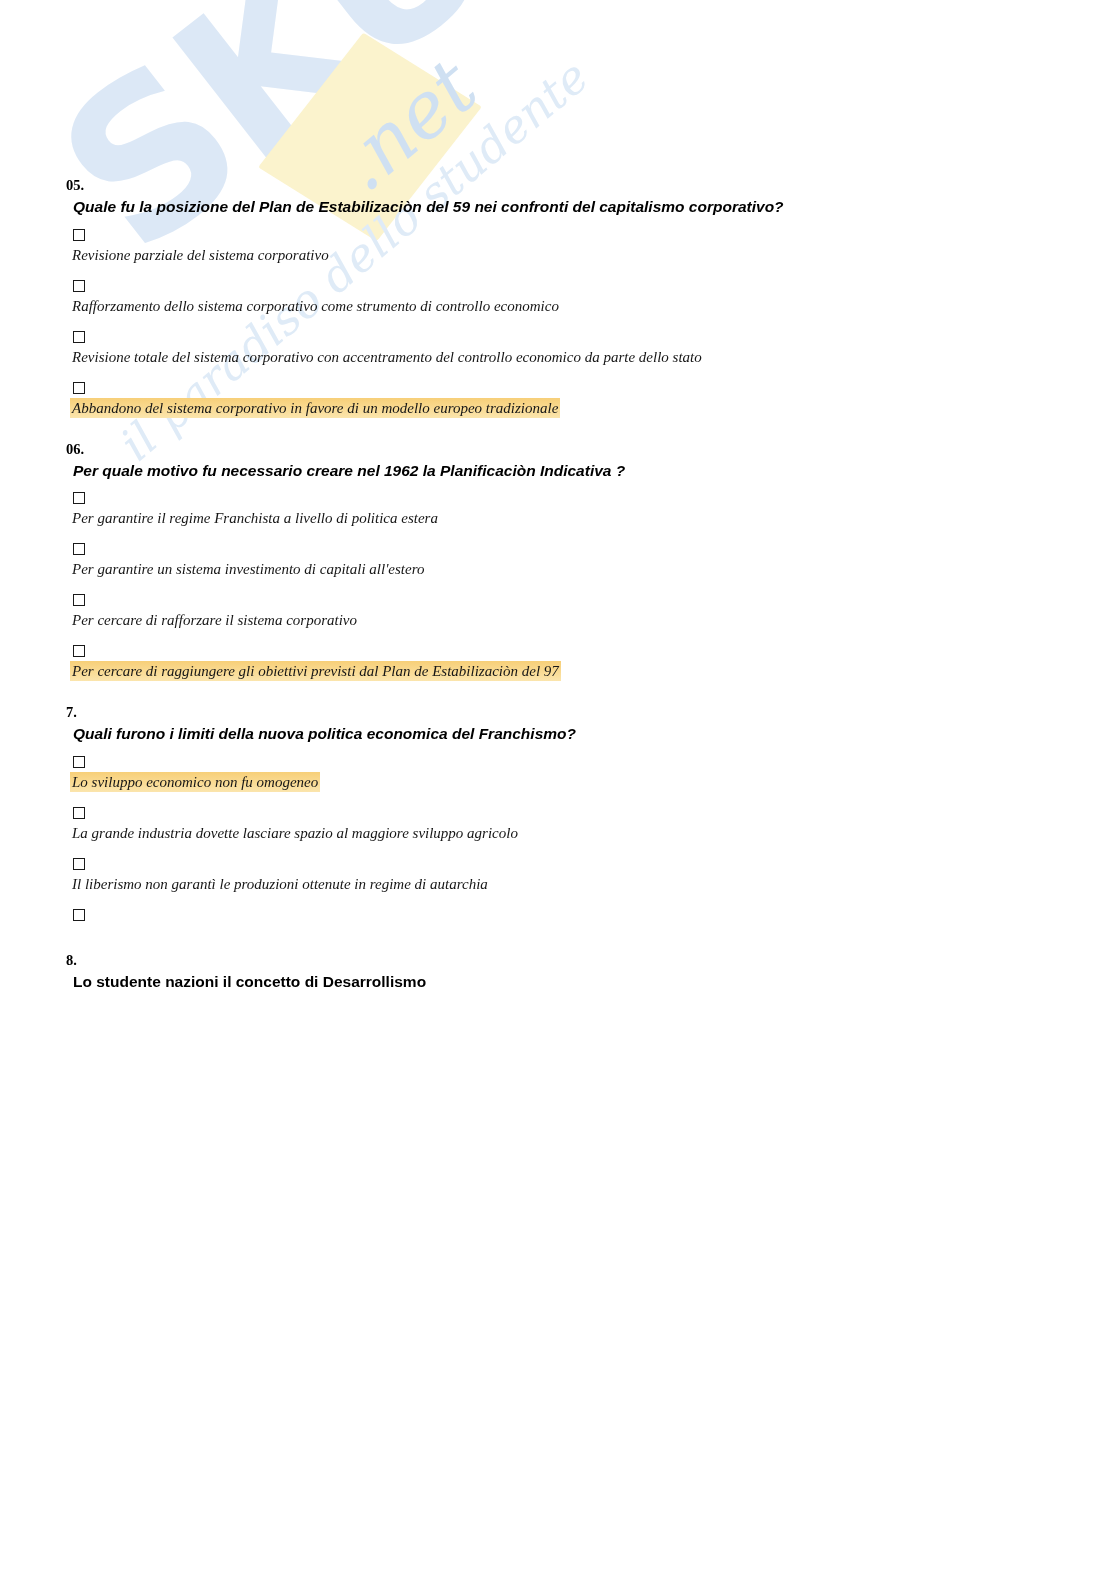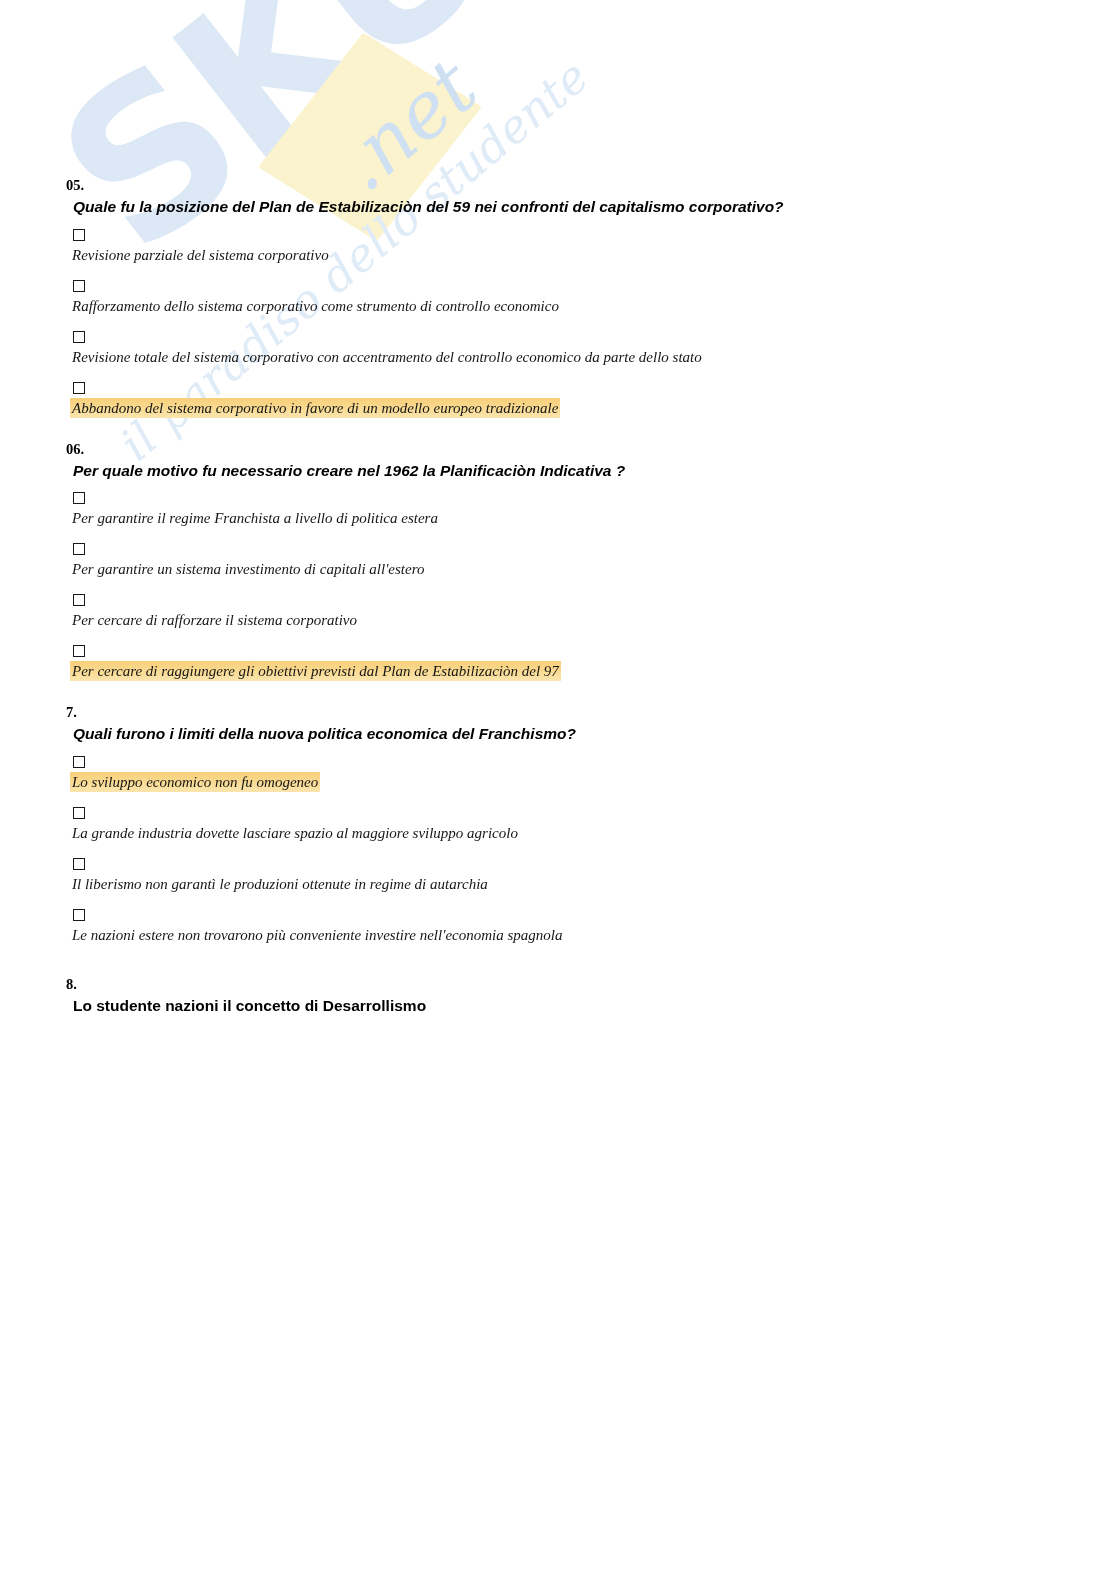--- a/index.html
+++ b/index.html
@@ -222,21 +222,20 @@
         <div class="option">
           <span class="checkbox"></span>
           <span class="option-text">La grande industria dovette lasciare spazio al maggiore sviluppo agricolo</span>
         </div>
         <div class="option">
           <span class="checkbox"></span>
           <span class="option-text">Il liberismo non garantì le produzioni ottenute in regime di autarchia</span>
         </div>
         <div class="option">
           <span class="checkbox"></span>
-          <span class="option-text">Le nazioni estere non trovarono più conveniente investire nell'economia spagnola</span>
         </div>
       </div>
     </div>
 
     <div class="question-block q8-block">
       <div class="q-number">8.</div>
       <div class="q-text upright">Lo studente nazioni il concetto di Desarrollismo</div>
     </div>
 
   </div>

